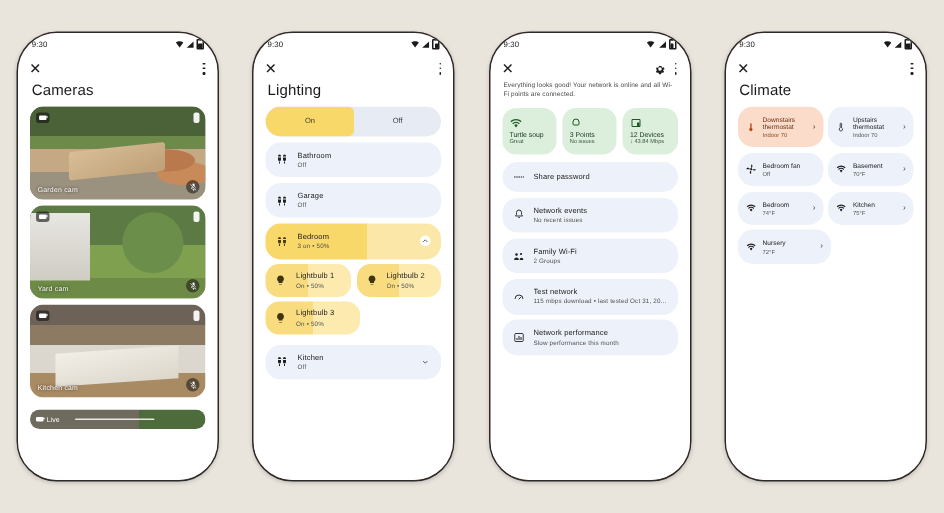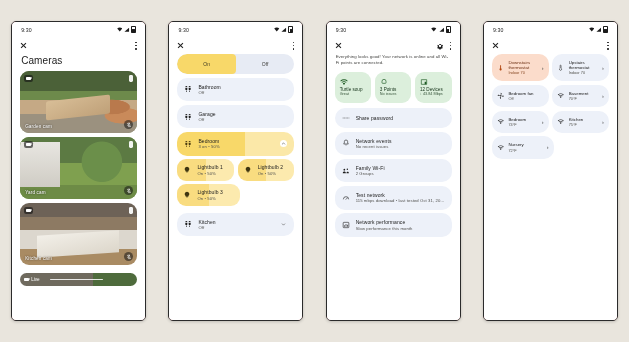--- a/index.html
+++ b/index.html
@@ -8,21 +8,21 @@
     background:#E9E5DD;
     font-family:"Liberation Sans","DejaVu Sans",sans-serif;
     -webkit-font-smoothing:antialiased;
   }
   .stage{position:relative;width:629px;height:342px;display:flex;gap:0;}
   .phone-slot{width:157.25px;height:342px;position:relative;display:flex;align-items:center;justify-content:center;}
   .phone{
     position:relative;
     width:133px;height:298px;
     background:#fca5a5;
-    border-radius:5px;
+    border-radius:27px;
     border:1.4px solid #2b2b2b;
     overflow:hidden;
     box-shadow:0 1px 3px rgba(0,0,0,.18);
   }
   .screen{position:absolute;inset:0;background:#fff;display:flex;flex-direction:column;overflow:hidden;}
 
   
   .statusbar{height:15px;flex:0 0 15px;display:flex;align-items:center;justify-content:space-between;padding:0 9px;}
   .sb-time{font-size:5.2px;color:#1b1b1b;letter-spacing:.1px;}
   .sb-icons{display:flex;align-items:center;gap:1.6px;}
@@ -240,20 +240,21 @@
           <div class="x-icon"></div>
           <div class="appbar-right">
             <div class="dots-icon">
                 <i></i>
                 <i></i>
                 <i></i>
               </div>
           </div>
         </div>
 
+        <div class="title">Lighting</div>
 
         <div class="body">
           <div class="light-list">
 
             <div class="seg">
               <div class="half on">On</div>
               <div class="half">Off</div>
             </div>
 
             <div class="row blue">
@@ -495,20 +496,21 @@
           <div class="x-icon"></div>
           <div class="appbar-right">
             <div class="dots-icon">
                 <i></i>
                 <i></i>
                 <i></i>
               </div>
           </div>
         </div>
 
+        <div class="title">Climate</div>
 
         <div class="body">
           <div class="clim-grid">
 
             <div class="clim-row">
               <div class="clim-card peach">
                 <svg viewBox="0 0 24 24">
                     <path fill="#b44a14" d="M13 13.6V5a1.5 1.5 0 00-3 0v8.6a3.5 3.5 0 103 0z"></path>
                   </svg>
                 <div class="txt">

